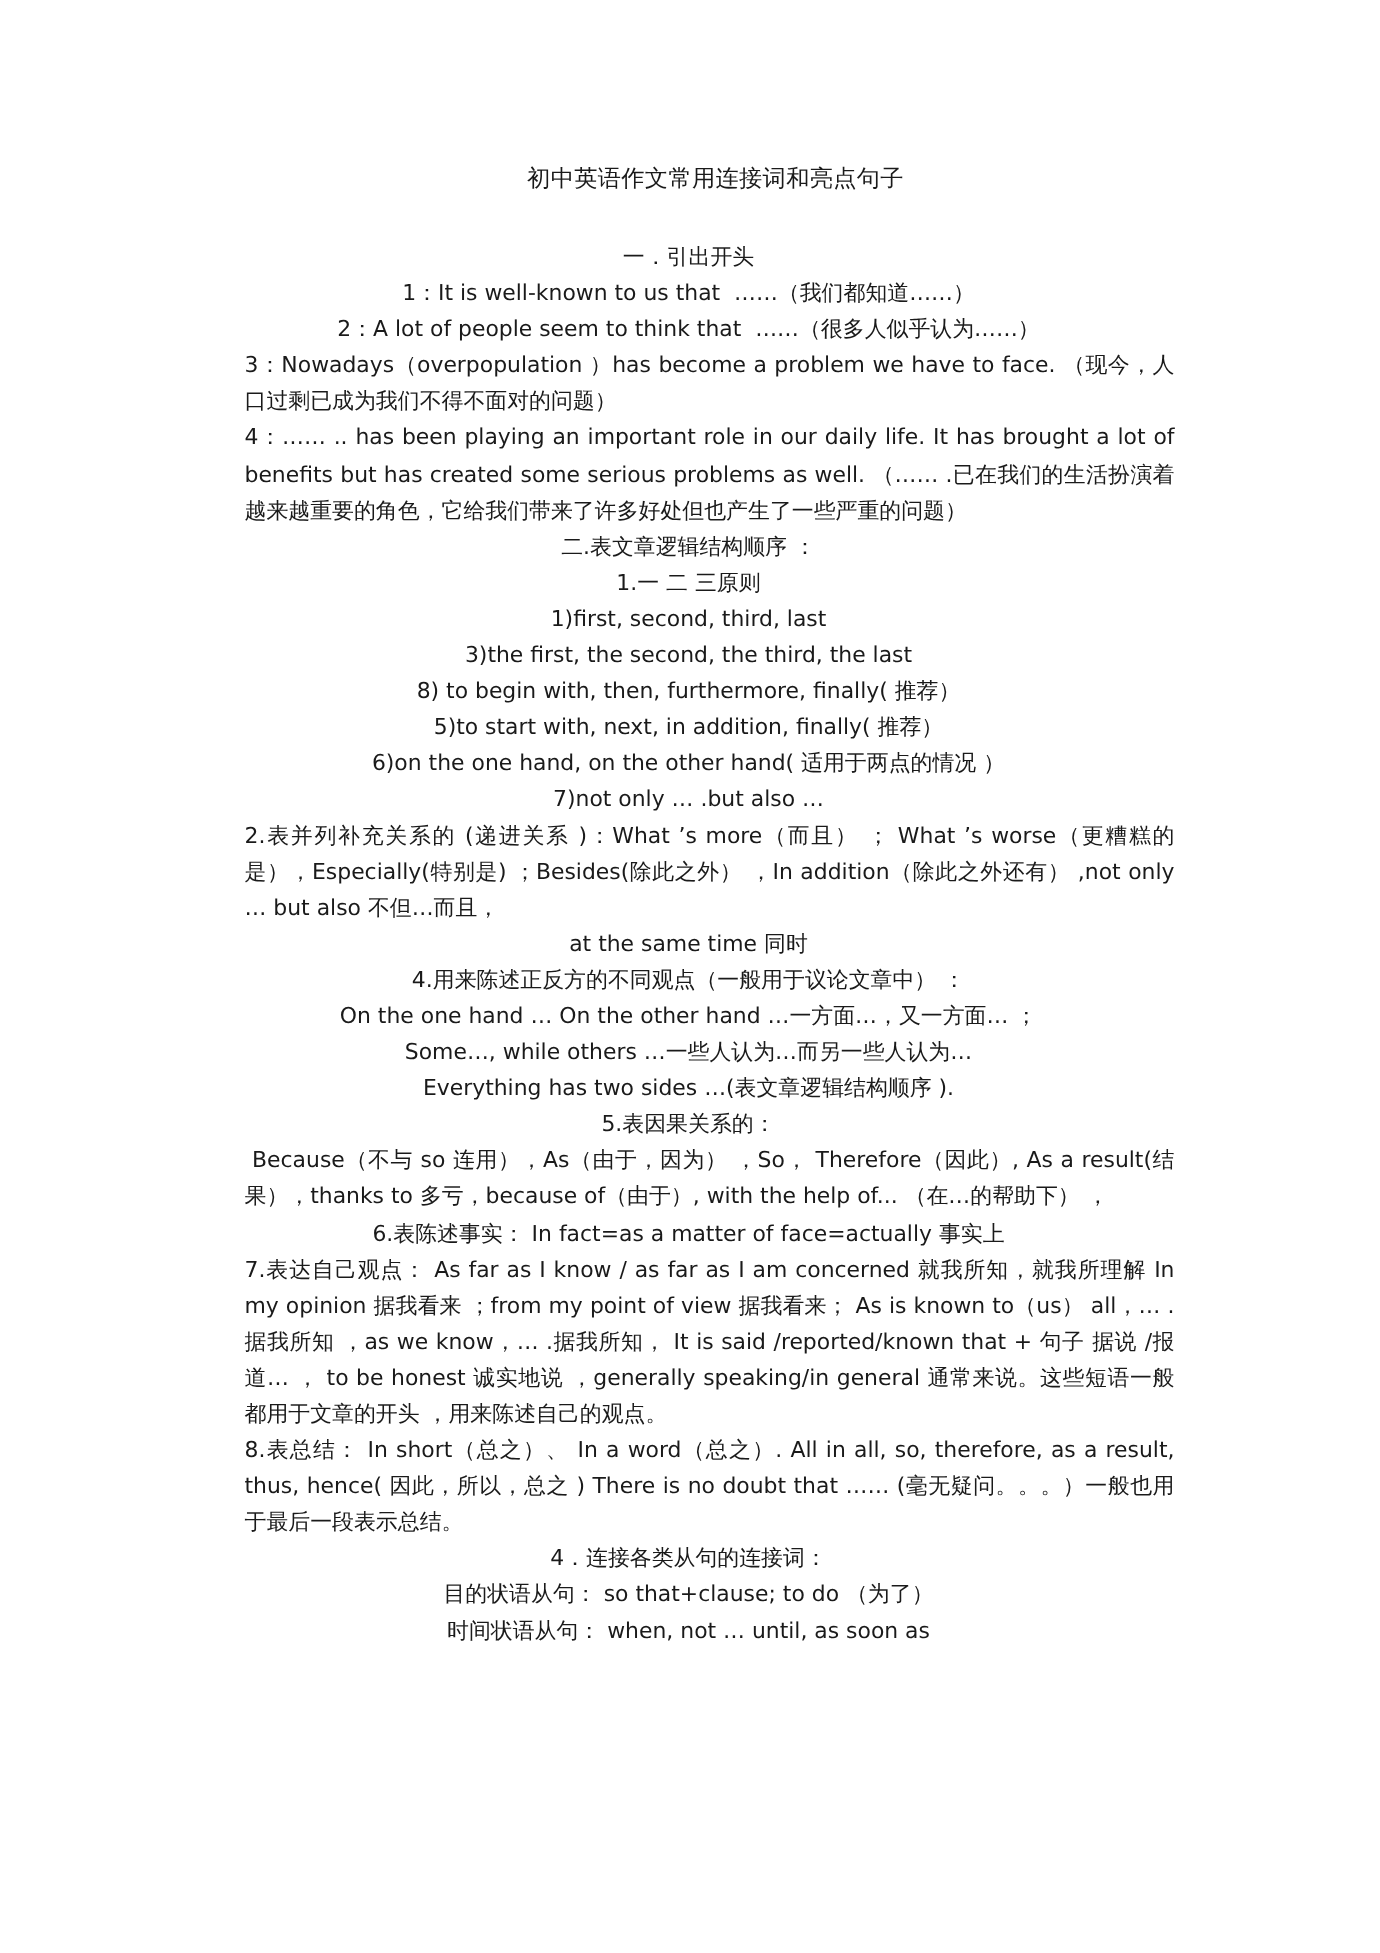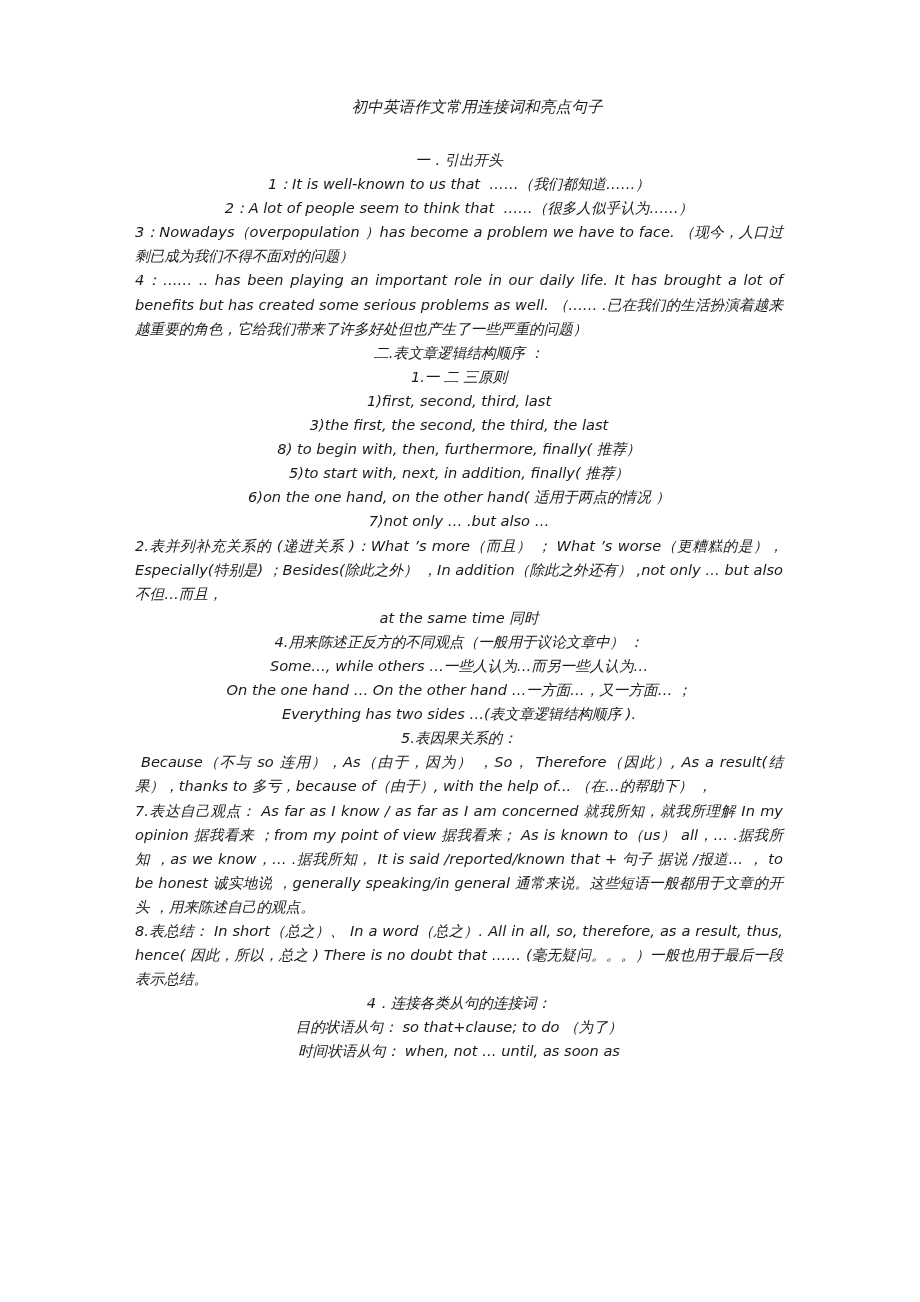--- a/index.html
+++ b/index.html
@@ -16,23 +16,22 @@
   }
   #page {
     position: relative;
     width: 920px;
     height: 1302px;
     background: #ffffff;
   }
   #content {
     position: absolute;
     left: 135px;
-    top: 96px;
+    top: 108px;
     width: 648px;
-    font-style: italic;
   }
   .doc-title {
     text-align: center;
     font-size: 15.5px;
     line-height: 22px;
     letter-spacing: 0.2px;
     margin: 0 0 30px 0;
     padding-left: 36px;
     font-weight: normal;
     white-space: nowrap;
@@ -47,20 +46,21 @@
   .para {
     font-size: 14.6px;
     line-height: 24.1px;
     margin: 0;
     text-align: justify;
     text-justify: inter-word;
     white-space: pre-wrap;
   }
   .para.last-justify {
     text-align-last: left;
+    margin-left: 28px;
   }
   .cjk {
     font-family: "DejaVu Sans", "Liberation Sans", sans-serif;
   }
 </style>
 </head>
 <body>
 
 <div id="page">
   <div id="content">
@@ -75,25 +75,26 @@
         <div class="line cjk">1.一 二 三原则</div>
         <div class="line cjk">1)first, second, third, last</div>
         <div class="line cjk">3)the first, the second, the third, the last</div>
         <div class="line cjk">8) to begin with, then, furthermore, finally( 推荐）</div>
         <div class="line cjk">5)to start with, next, in addition, finally( 推荐）</div>
         <div class="line cjk">6)on the one hand, on the other hand( 适用于两点的情况 ）</div>
         <div class="line cjk">7)not only … .but also …</div>
         <div class="para last-justify cjk">2.表并列补充关系的 (递进关系 )：What ’s more（而且） ； What ’s worse（更糟糕的是），Especially(特别是) ；Besides(除此之外） ，In addition（除此之外还有） ,not only … but also 不但…而且，</div>
         <div class="line cjk">at the same time 同时</div>
         <div class="line cjk">4.用来陈述正反方的不同观点（一般用于议论文章中） ：</div>
+        <div class="line cjk">On the one hand … On the other hand …一方面…，又一方面… ；</div>
         <div class="line cjk">Some…, while others …一些人认为…而另一些人认为…</div>
-        <div class="line cjk">On the one hand … On the other hand …一方面…，又一方面… ；</div>
         <div class="line cjk">Everything has two sides …(表文章逻辑结构顺序 ).</div>
         <div class="line cjk">5.表因果关系的：</div>
         <div class="para last-justify cjk"> Because（不与 so 连用），As（由于，因为） ，So， Therefore（因此）, As a result(结果），thanks to 多亏，because of（由于）, with the help of... （在…的帮助下） ，</div>
+        <div class="line cjk">6.表陈述事实： In fact=as a matter of face=actually 事实上</div>
         <div class="para last-justify cjk">7.表达自己观点： As far as I know / as far as I am concerned 就我所知，就我所理解 In my opinion 据我看来 ；from my point of view 据我看来； As is known to（us） all，… .据我所知 ，as we know，… .据我所知， It is said /reported/known that + 句子 据说 /报道… ， to be honest 诚实地说 ，generally speaking/in general 通常来说。这些短语一般都用于文章的开头 ，用来陈述自己的观点。</div>
         <div class="para last-justify cjk">8.表总结： In short（总之）、 In a word（总之）. All in all, so, therefore, as a result, thus, hence( 因此，所以，总之 ) There is no doubt that …… (毫无疑问。。。）一般也用于最后一段表示总结。</div>
         <div class="line cjk">4．连接各类从句的连接词：</div>
         <div class="line cjk">目的状语从句： so that+clause; to do （为了）</div>
         <div class="line cjk">时间状语从句： when, not … until, as soon as</div>
       </div>
   </div>
 </div>
 
 </body></html>

